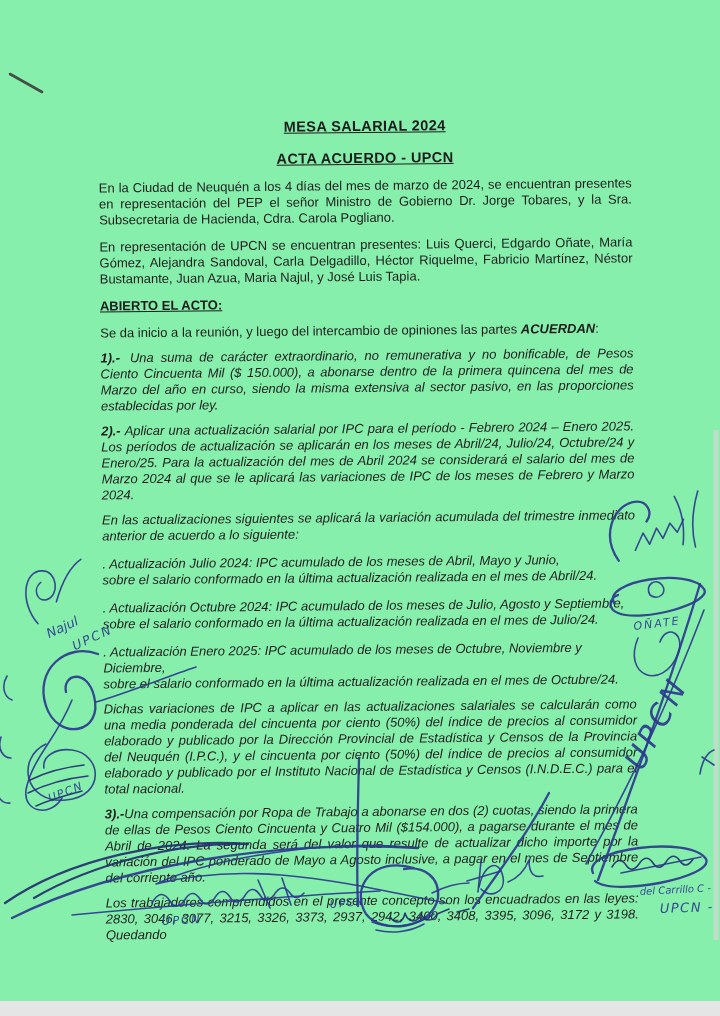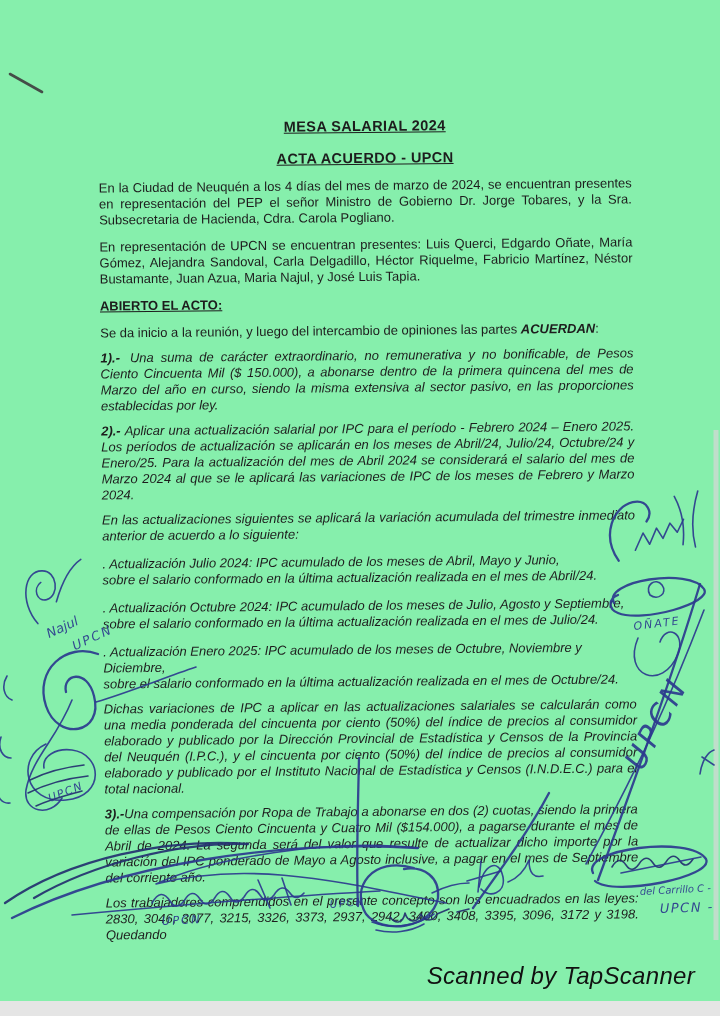--- a/index.html
+++ b/index.html
@@ -144,15 +144,14 @@
 
     <g>
       <path class="thick" d="M593,873 C581,849 690,835 706,859 C715,877 613,897 595,881"></path>
       <path class="dark" d="M612,867 q7,-12 14,-2 q6,9 13,-1 q7,-11 14,-1 q6,9 13,-1 q7,-11 14,-1 q6,9 13,-2"></path>
       <path d="M621,873 L701,857"></path>
       <text class="ink" transform="translate(640,895) rotate(-3)" font-size="10">del Carrillo C -</text>
       <text class="ink" transform="translate(660,913) rotate(-2)" font-size="13" letter-spacing="1.5">UPCN -</text>
     </g>
   </svg>
 
-  <div class="watermark">Scanned by TapScanner</div>
   <div class="bottom-strip"></div>
 </div>
 
 </body></html>

